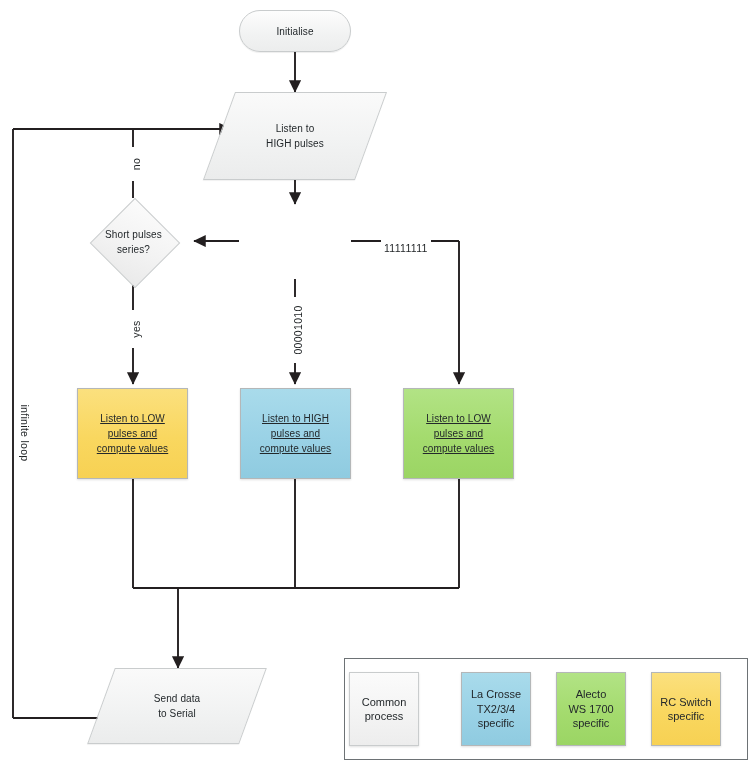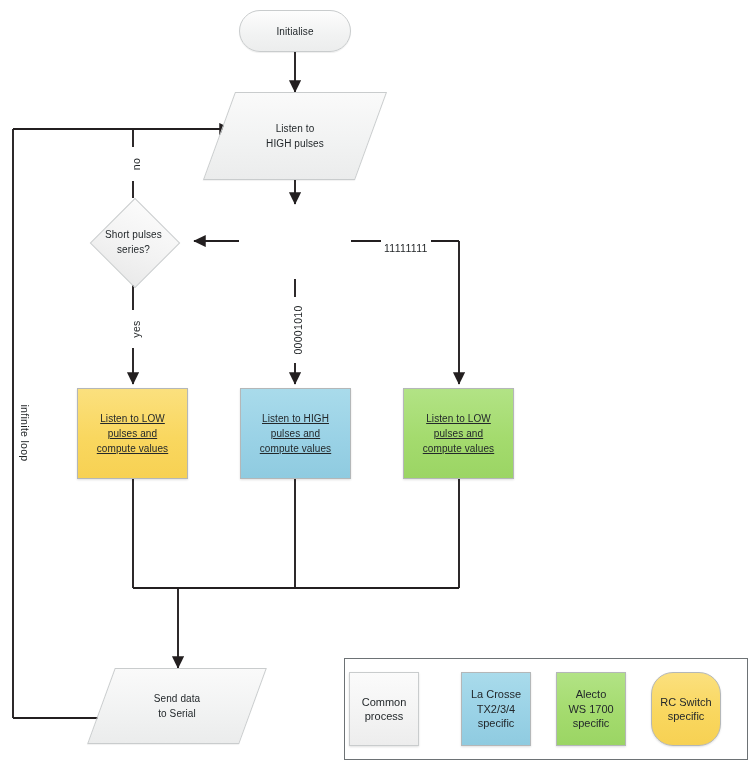--- a/index.html
+++ b/index.html
@@ -110,21 +110,21 @@
     display:flex; align-items:center; justify-content:center;
     text-align:center;
     font-size:11px; line-height:14.5px;
     color:#23282b;
     border:1px solid #b4b7b8;
     box-shadow:0 1px 2px rgba(0,0,0,.12);
   }
   .legend .chip.grey  { background:linear-gradient(180deg,#fbfbfb 0%,#f3f3f3 60%,#ededed 100%); border-color:#c9cccd;}
   .legend .chip.blue  { background:linear-gradient(180deg,#a9dbeb 0%,#9ad2e6 55%,#8fcbe0 100%);margin-left:17px; }
   .legend .chip.green { background:linear-gradient(180deg,#b2e385 0%,#a4db6e 55%,#9bd564 100%);justify-content:center; }
-  .legend .chip.yellow{ background:linear-gradient(180deg,#fbe07e 0%,#f9d75f 55%,#f7d153 100%);border-radius:22px; }
+  .legend .chip.yellow{ background:linear-gradient(180deg,#fbe07e 0%,#f9d75f 55%,#f7d153 100%); }
 </style>
 </head>
 <body>
 
 <div id="stage">
 
   <svg class="wires" viewBox="0 0 754 770">
     <defs>
       <marker id="ah" markerWidth="9" markerHeight="9" refX="6.2" refY="3.2" orient="auto" markerUnits="strokeWidth">
         <path d="M0,0 L6.6,3.2 L0,6.4 z" fill="#231f20"></path>

